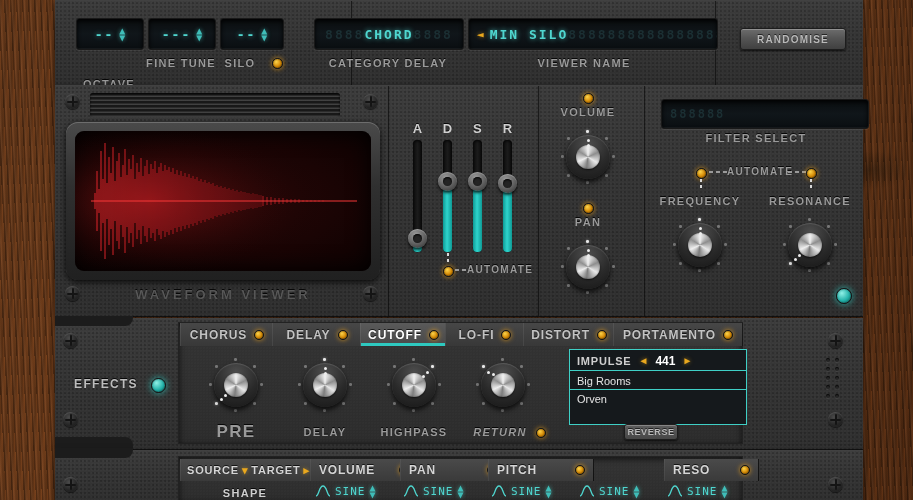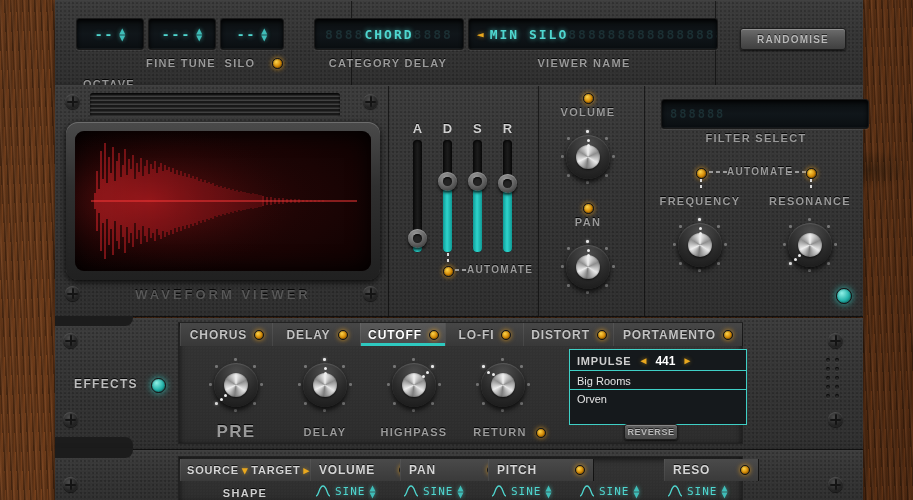--- a/index.html
+++ b/index.html
@@ -518,21 +518,21 @@
         <i style="left:25px;top:51px;"></i>
       <i style="left:6px;top:44px;"></i>
         <i style="left:0px;top:25px;"></i>
         <i class="on" style="left:6px;top:7px;"></i>
     </div>
     <div class="body"></div>
     <div class="cap"></div>
     <i style="position:absolute;left:11px;top:13px;width:3px;height:3px;border-radius:50%;background:#eee;"></i>
     <i style="position:absolute;left:16px;top:15px;width:3px;height:3px;border-radius:50%;background:#eee;"></i>
   </div>
-  <div class="lbl" style="left:452px;top:426px;width:96px;font-size:11px;">RETURN</div>
+  <div class="lbl" style="left:452px;top:426px;width:96px;font-size:11px;font-style:italic;">RETURN</div>
   <span class="led sm" style="position:absolute;left:536px;top:428px;"></span>
 
   <div class="ibox" style="left:569px;top:349px;width:162px;height:21px;display:flex;align-items:center;padding:0 7px;gap:7px;">
     <span style="color:#cfcfcf;font-size:11px;font-weight:bold;letter-spacing:.8px;">IMPULSE</span>
     <span class="arw" style="font-size:10px;">◄</span>
     <span style="color:#fff;font-size:12px;font-weight:bold;">441</span>
     <span class="arw" style="font-size:10px;">►</span>
   </div>
 
   <div class="ibox" style="left:569px;top:370px;width:162px;height:19px;display:flex;align-items:center;padding:0 7px;">

